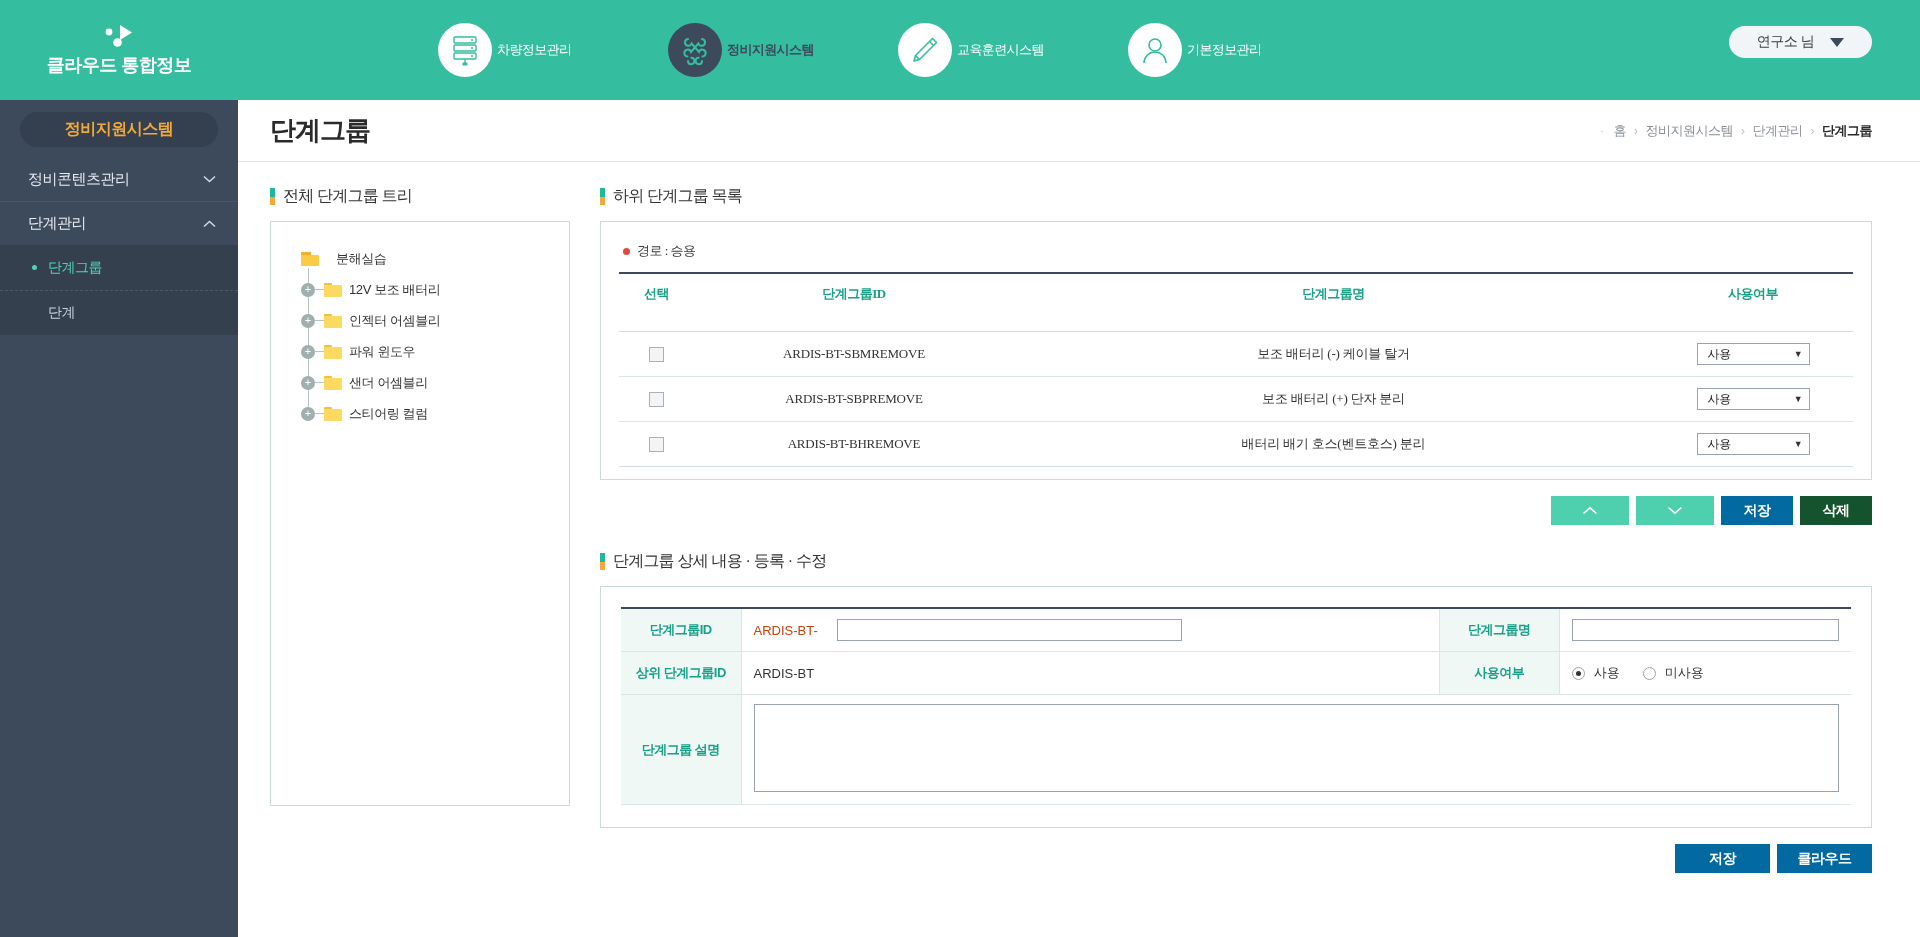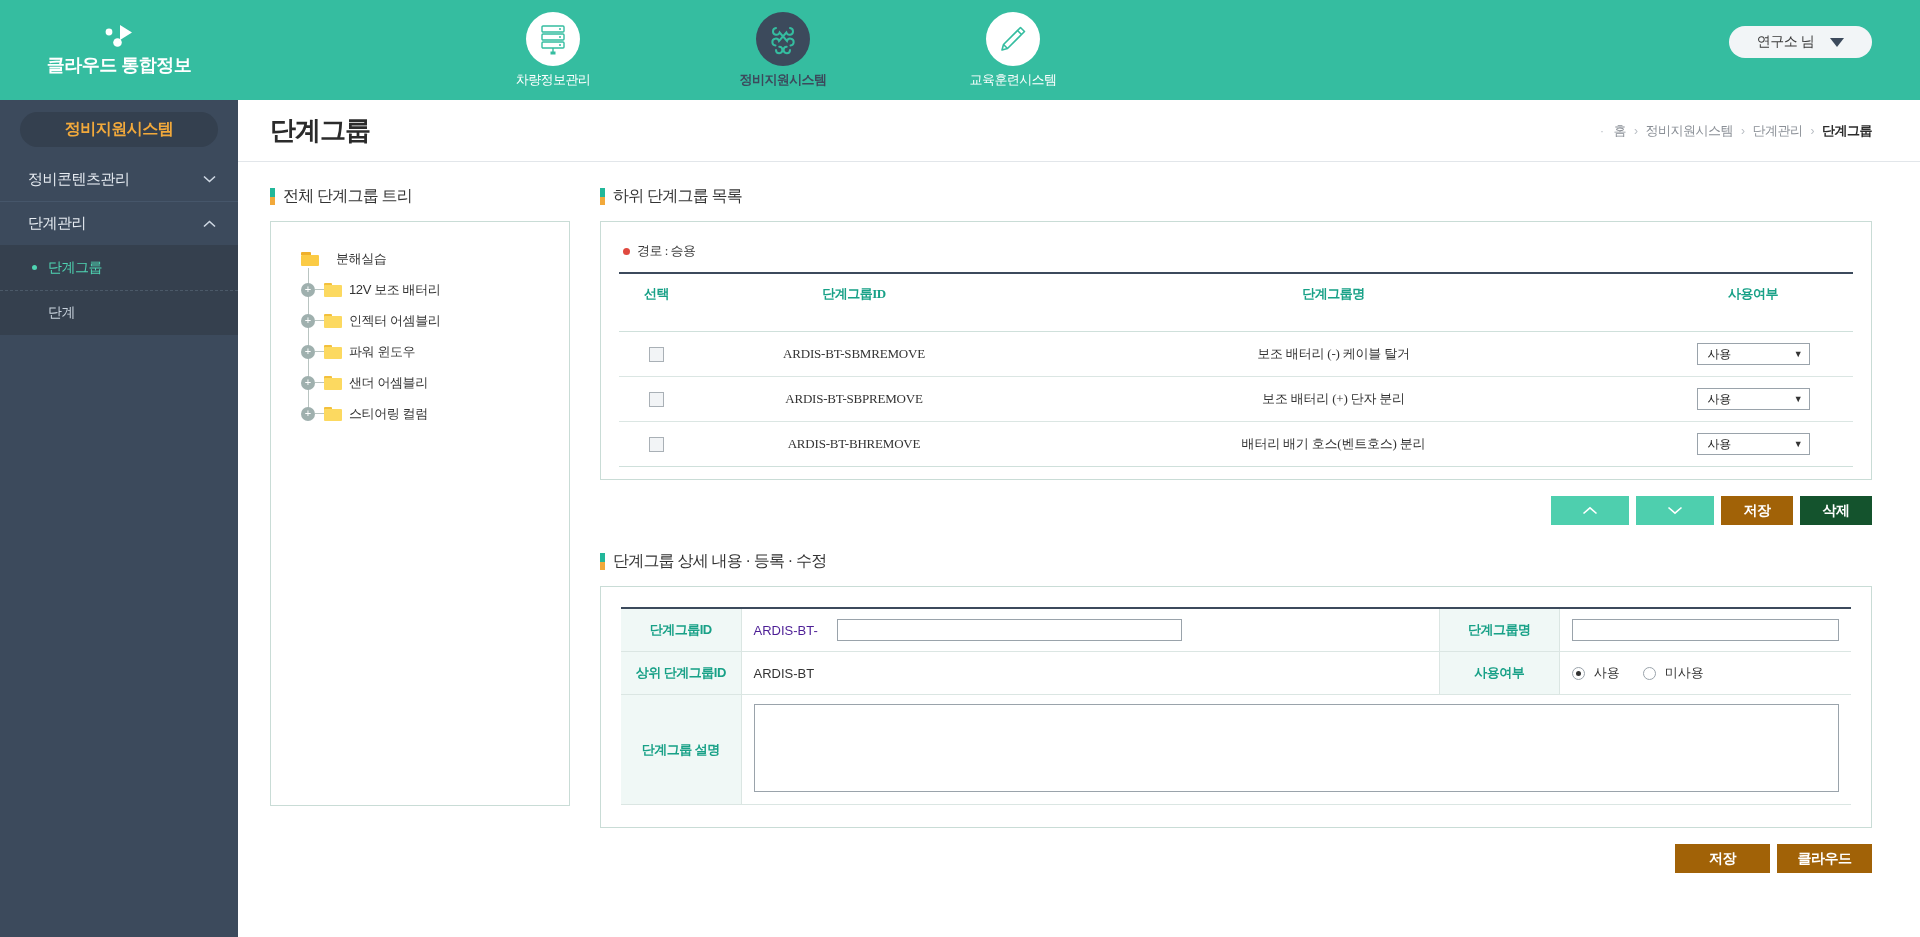--- a/index.html
+++ b/index.html
@@ -43,21 +43,21 @@
   .submenu-item.active { color: #4fd4b2; }
   .dot { width: 5px; height: 5px; border-radius: 50%; background: #4fd4b2; margin-right: 11px; }
   .dot.hidden { visibility: hidden; }
 
   
   .main { flex: 1; display: flex; flex-direction: column; background: #fff; }
 
   .topbar { height: 100px; background: #35bda0; display: flex; align-items: center; position: relative; }
   .nav-items { display: flex; align-items: center; gap: 0; margin-left: 200px; }
   .nav-item {
-    width: 230px; display: flex; flex-direction: column; align-items: center;
+    width: 230px; display: flex; flex-direction: row; align-items: center;
     gap: 5px; cursor: pointer; text-decoration: none;
   }
   .nav-circle {
     width: 54px; height: 54px; border-radius: 50%; background: #ffffff;
     display: flex; align-items: center; justify-content: center;
   }
   .nav-item.active .nav-circle { background: #3c4a5c; }
   .nav-label { color: #ffffff; font-size: 13px; letter-spacing: -0.6px; }
   .nav-item.active .nav-label { color: #3c4a5c; font-weight: bold; }
 
@@ -140,38 +140,38 @@
   }
   .sel .ar { font-size: 9px; color: #333; }
 
   .btn-row { display: flex; justify-content: flex-end; gap: 7px; margin-top: 16px; }
   .btn {
     min-width: 72px; height: 29px; border: none; font-size: 14px; color: #fff;
     font-weight: bold; letter-spacing: -0.5px; cursor: pointer; display: inline-flex;
     align-items: center; justify-content: center;
   }
   .btn.teal { background: #4ecfae; width: 78px; font-size: 13px; }
-  .btn.navy { background: #a16207; }
+  .btn.navy { background: #0369a1; }
   .btn.gray { background: #14532d; }
 
   
   .detail-wrap { margin-top: 26px; }
   .detail-box { border: 1px solid #c9dcd6; padding: 20px 20px 22px; }
   table.form { width: 100%; border-collapse: collapse; border-top: 2px solid #3c4a5c; }
   table.form th {
     background: #f0f8f6; color: #18a187; font-size: 13px; font-weight: bold;
     letter-spacing: -0.5px; width: 120px; text-align: center; padding: 12px 0;
     border-bottom: 1px solid #dbe6e3; border-right: 1px solid #dbe6e3;
   }
   table.form td {
     font-size: 13px; color: #333; padding: 9px 12px; border-bottom: 1px solid #dbe6e3;
   }
   td.pad-right { border-right: 1px solid #dbe6e3; }
   .inp { height: 22px; border: 1px solid #9aa3ab; background: #fff; width: 100%; font-size: 12px; padding: 0 4px; font-family: inherit; }
-  .prefix { font-size: 13px; color: #4c1d95; margin-right: 19px; }
+  .prefix { font-size: 13px; color: #c2410c; margin-right: 19px; }
   .id-cell { display: flex; align-items: center; }
   .id-cell .inp { width: 345px; }
   .radio-line { display: flex; align-items: center; gap: 9px; font-size: 13px; color: #333; }
   .rd { width: 13px; height: 13px; border-radius: 50%; border: 1px solid #9aa3ab; background: #fff; display: inline-block; position: relative; cursor: pointer; }
   .rd.on::after { content: ""; position: absolute; left: 3px; top: 3px; width: 5px; height: 5px; border-radius: 50%; background: #333; }
   .rd-gap { margin-left: 14px; }
   .ta { width: 100%; height: 88px; border: 1px solid #9aa3ab; resize: none; font-family: inherit; font-size: 12px; padding: 4px; }
   .bottom-btns { display: flex; justify-content: flex-end; gap: 7px; margin-top: 16px; }
   .btn.wide { min-width: 95px; }
 </style>
@@ -262,20 +262,29 @@
               <g stroke="#35bda0" stroke-width="1.6" fill="none" stroke-linejoin="round">
                 <path d="M22.5 3.5 l4 4 -17 17 -5.5 1.5 1.5 -5.5 z"></path>
                 <path d="M19.5 6.5 l4 4"></path>
                 <path d="M5.5 20.5 l4 4"></path>
               </g>
             </svg>
           </div>
           <div class="nav-label">교육훈련시스템</div>
         </div>
 
+        <div class="nav-item">
+          <div class="nav-circle">
+            <svg width="30" height="30" viewBox="0 0 30 30">
+              <circle cx="15" cy="10" r="6" fill="none" stroke="#35bda0" stroke-width="1.6"></circle>
+              <path d="M4 28 a11 11 0 0 1 22 0" fill="none" stroke="#35bda0" stroke-width="1.6"></path>
+            </svg>
+          </div>
+          <div class="nav-label">기본정보관리</div>
+        </div>
 
       </div>
 
       <div class="user-chip">
         <span>연구소 님</span>
         <span class="caret"></span>
       </div>
     </header>
 
     <div class="page-head">

